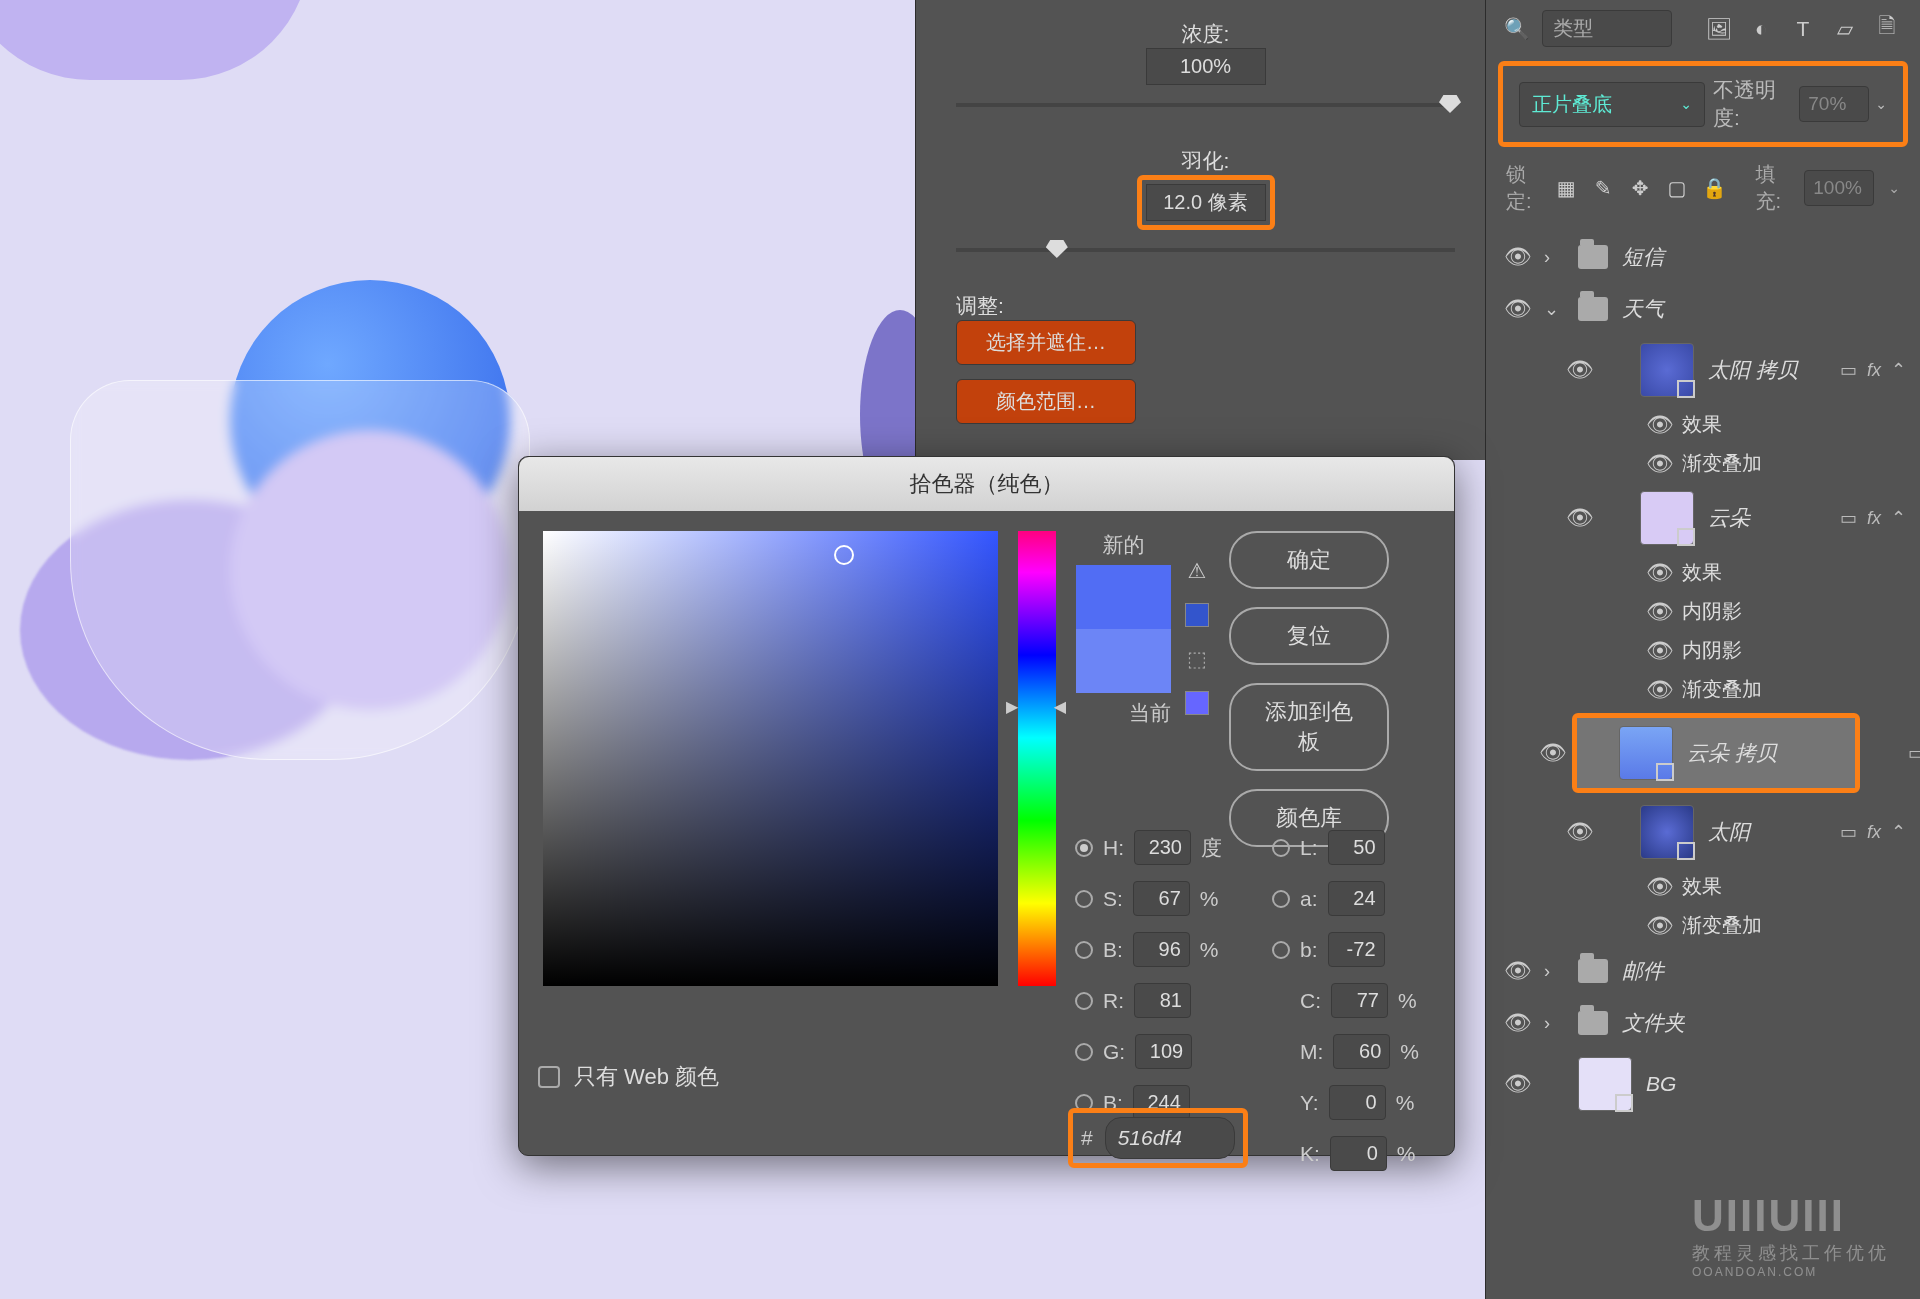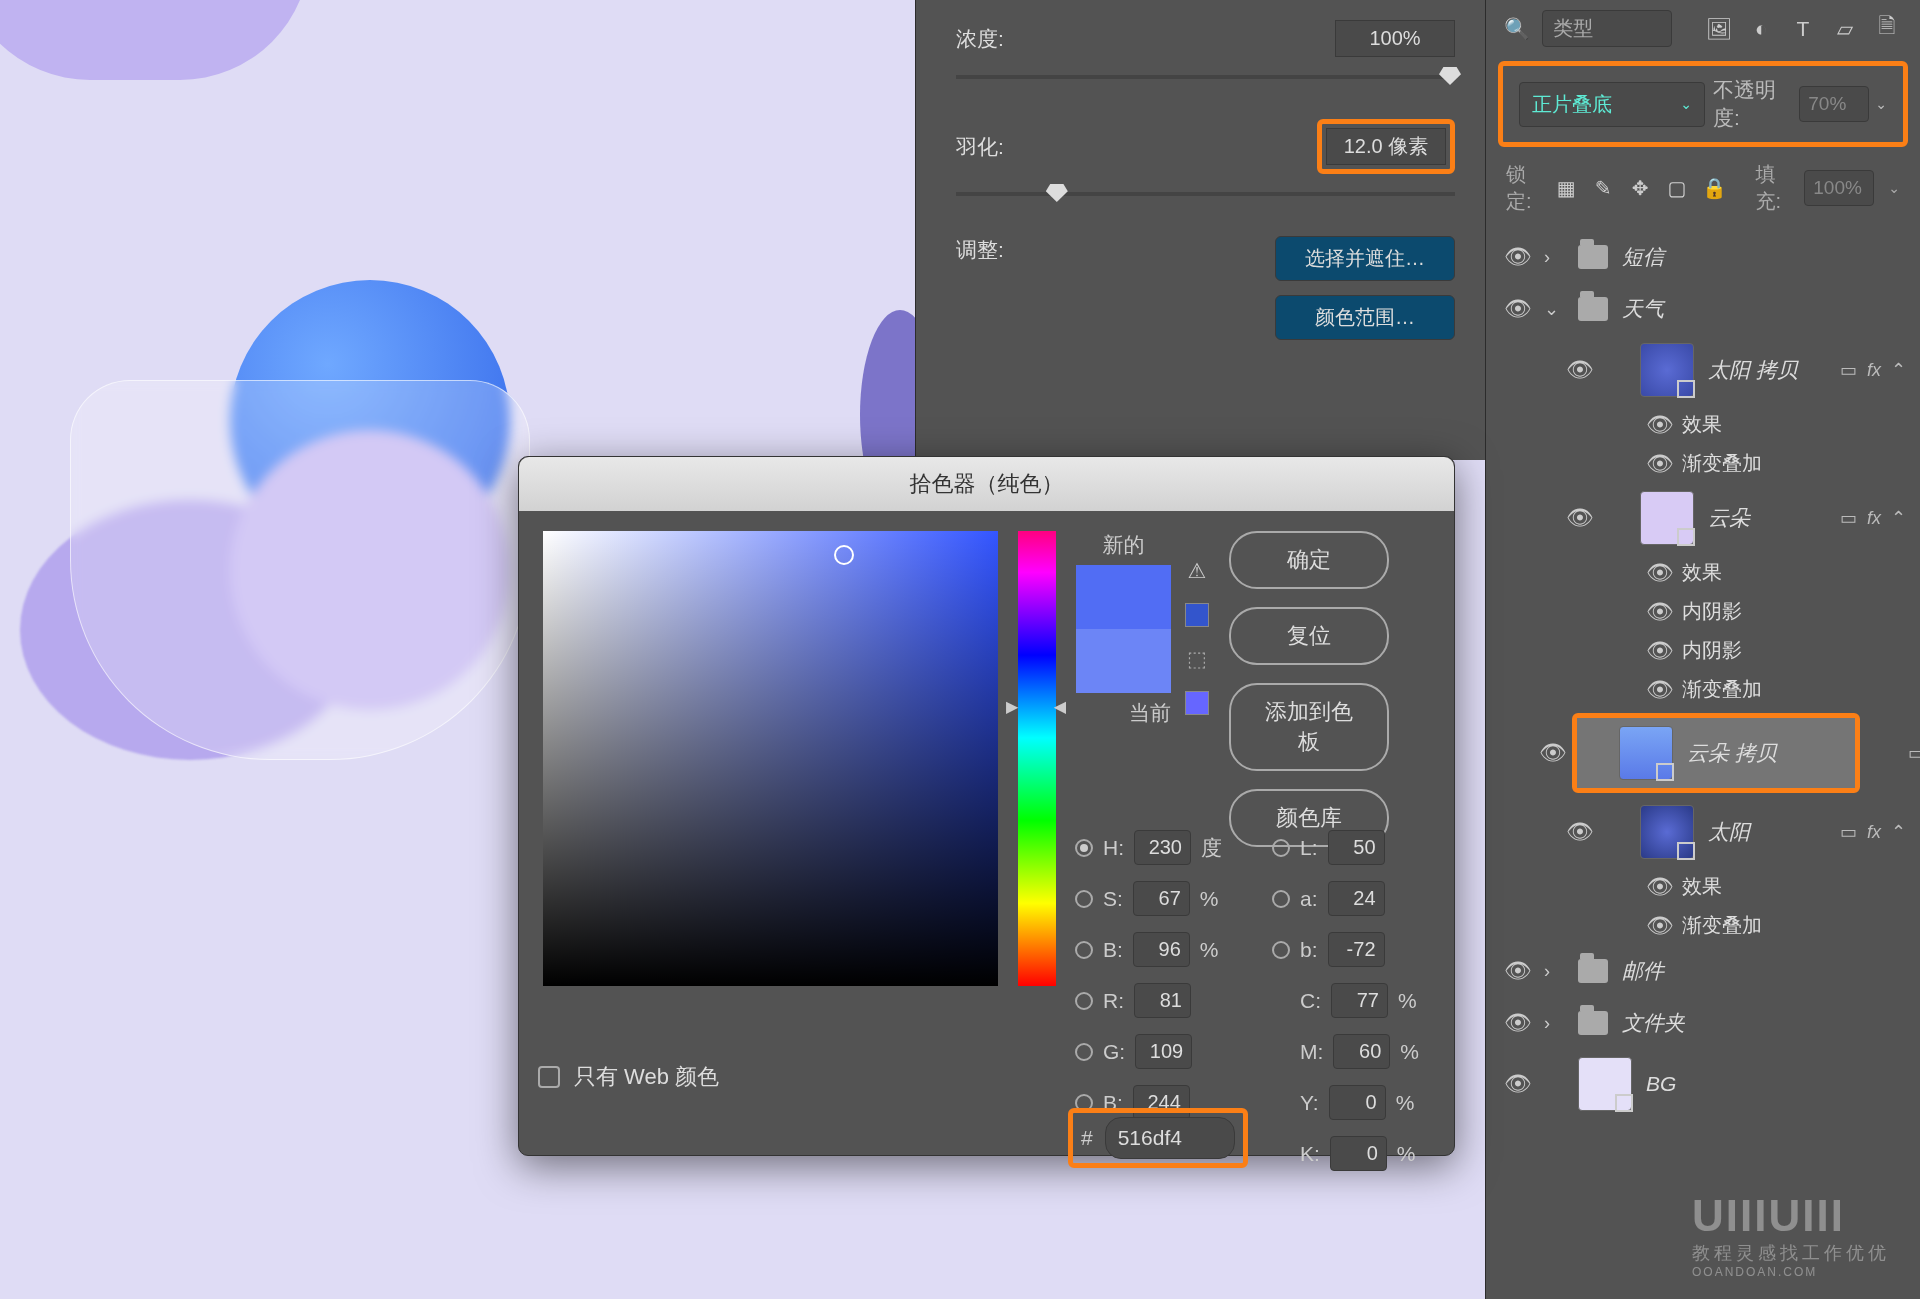--- a/index.html
+++ b/index.html
@@ -6,26 +6,26 @@
 body { background: #dfdcf5; width: 1920px; height: 1299px; overflow: hidden; position: relative; font-size: 21px; color: #ccc; }
 
 
 .canvas { position: absolute; left: 0; top: 0; width: 1500px; height: 1299px; background: #dfdcf5; }
 .cloud-bump { position: absolute; border-radius: 50%; }
 
 
 .masks-panel { position: absolute; left: 915px; top: 0; width: 570px; height: 460px; background: #535353; border-left: 1px solid #2c2c2c; }
 .masks-header { display: flex; align-items: center; padding: 18px 22px; gap: 18px; }
 .thumb-box { width: 50px; height: 50px; background: #999; border: 1px solid #2a2a2a; }
-.masks-row { display: flex; align-items: center; justify-content: space-between; padding: 20px 30px 10px 40px; }
+.masks-row { display: flex; align-items: center; padding: 20px 30px 10px 40px; flex-direction: column; }
 .masks-label { color: #ddd; }
 .masks-input { background: #4a4a4a; border: 1px solid #3a3a3a; color: #ddd; padding: 6px 12px; width: 120px; text-align: center; font-size: 20px; }
 .slider-track { height: 4px; background: #444; margin: 8px 30px 20px 40px; position: relative; }
 .slider-handle { position: absolute; width: 22px; height: 18px; background: #ddd; clip-path: polygon(50% 100%, 0 40%, 20% 0, 80% 0, 100% 40%); top: -8px; }
-.masks-btn { background: #0c4a6e; border: 1px solid #3a3a3a; color: #ddd; padding: 8px 20px; font-size: 20px; border-radius: 6px; width: 180px; text-align: center; }
+.masks-btn { background: #c2410c; border: 1px solid #3a3a3a; color: #ddd; padding: 8px 20px; font-size: 20px; border-radius: 6px; width: 180px; text-align: center; }
 .highlight-box { border: 5px solid #fb7f16; border-radius: 6px; }
 .icon-btn { width: 30px; height: 30px; display: inline-flex; align-items: center; justify-content: center; color: #ccc; }
 
 
 .layers-panel { position: absolute; left: 1485px; top: 0; right: 0; height: 1299px; background: #535353; border-left: 1px solid #2c2c2c; }
 .layers-filter { display: flex; align-items: center; gap: 12px; padding: 10px 18px; }
 .filter-input { background: #4a4a4a; border: 1px solid #3a3a3a; color: #aaa; padding: 6px 10px; width: 130px; font-size: 20px; border-radius: 4px; }
 .layers-blend-row { display: flex; align-items: center; gap: 8px; padding: 6px 14px; }
 .blend-select { background: #4a4a4a; border: 1px solid #3a3a3a; color: #5eead4; padding: 8px 12px; font-size: 20px; width: 195px; display: flex; justify-content: space-between; align-items: center; border-radius: 4px; }
 .opacity-box { display: flex; align-items: center; gap: 6px; color: #bbb; }
@@ -53,21 +53,21 @@
 .color-preview { display: flex; flex-direction: column; }
 .preview-swatch { width: 95px; height: 64px; }
 .picker-buttons { display: flex; flex-direction: column; gap: 18px; }
 .picker-btn { border: 2px solid #aaa; background: transparent; color: #ddd; padding: 12px 24px; font-size: 22px; border-radius: 28px; width: 160px; text-align: center; }
 .picker-inputs { position: absolute; left: 1075px; top: 830px; display: grid; grid-template-columns: auto auto; column-gap: 50px; row-gap: 16px; }
 .inrow { display: flex; align-items: center; gap: 10px; font-size: 21px; color: #ccc; }
 .inrow input { background: #4a4a4a; border: 1px solid #3a3a3a; color: #ddd; padding: 5px 8px; width: 57px; text-align: right; font-size: 20px; border-radius: 4px; }
 .radio { width: 18px; height: 18px; border: 2px solid #aaa; border-radius: 50%; display: inline-block; }
 .radio.checked::after { content: ''; display: block; width: 8px; height: 8px; background: #ccc; border-radius: 50%; margin: 3px; }
 .hex-row { position: absolute; left: 1068px; top: 1108px; display: flex; align-items: center; gap: 12px; }
-.hex-row input { background: #4a4a4a; border: 1px solid #3a3a3a; color: #ddd; padding: 8px 12px; width: 130px; font-size: 21px; border-radius: 16px; }
+.hex-row input { background: #4a4a4a; border: 1px solid #3a3a3a; color: #ddd; padding: 8px 12px; width: 130px; font-size: 21px; border-radius: 16px; font-style: italic; }
 .webonly { position: absolute; left: 538px; top: 1062px; display: flex; align-items: center; gap: 14px; color: #ddd; font-size: 22px; }
 .checkbox { width: 22px; height: 22px; border: 2px solid #aaa; border-radius: 4px; }
 .small-swatch { width: 24px; height: 24px; border: 1px solid #888; }
 .swatch-col { display: flex; flex-direction: column; gap: 20px; align-items: center; padding-top: 28px; }
 
 
 .watermark { position: absolute; right: 30px; bottom: 20px; color: rgba(255,255,255,.35); font-size: 18px; letter-spacing: 4px; }
 .watermark .big { font-size: 44px; font-weight: 700; letter-spacing: 2px; }
 
 .folder-icon { width: 30px; height: 24px; background: #aaa; border-radius: 3px; position: relative; }

